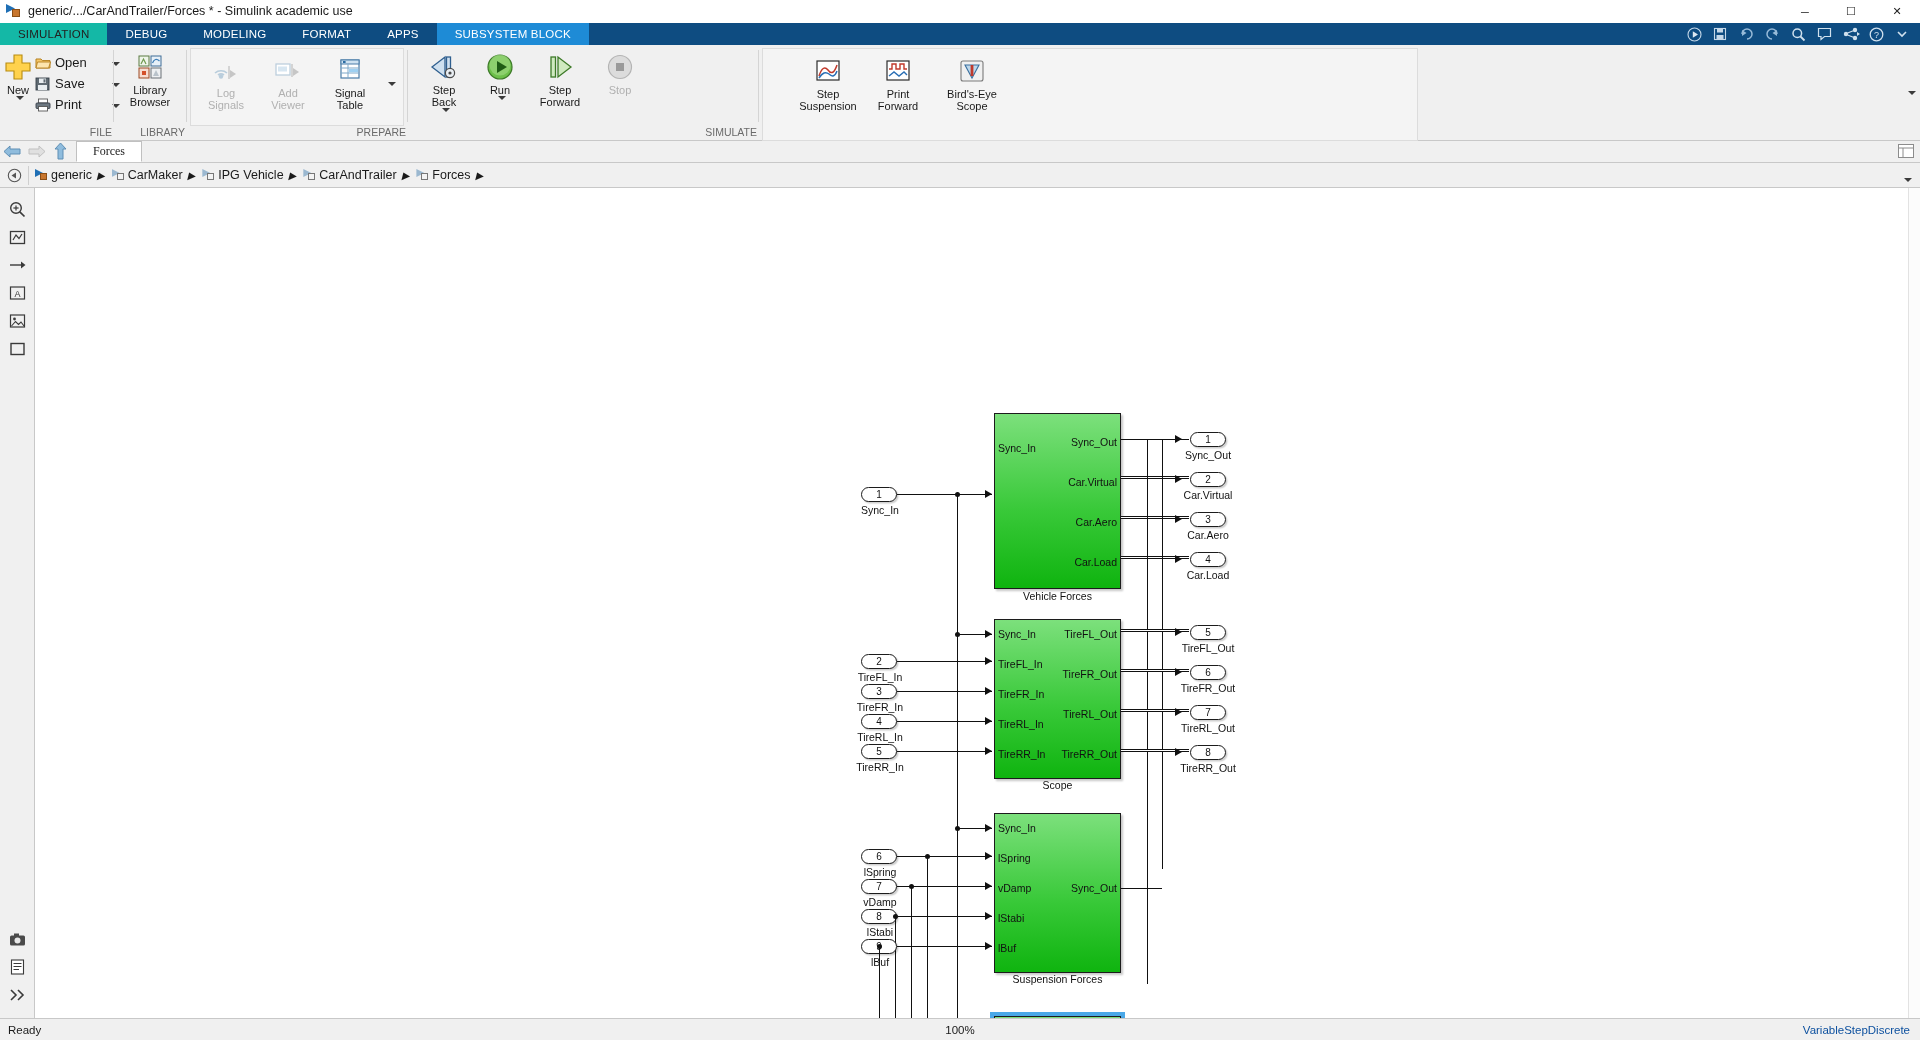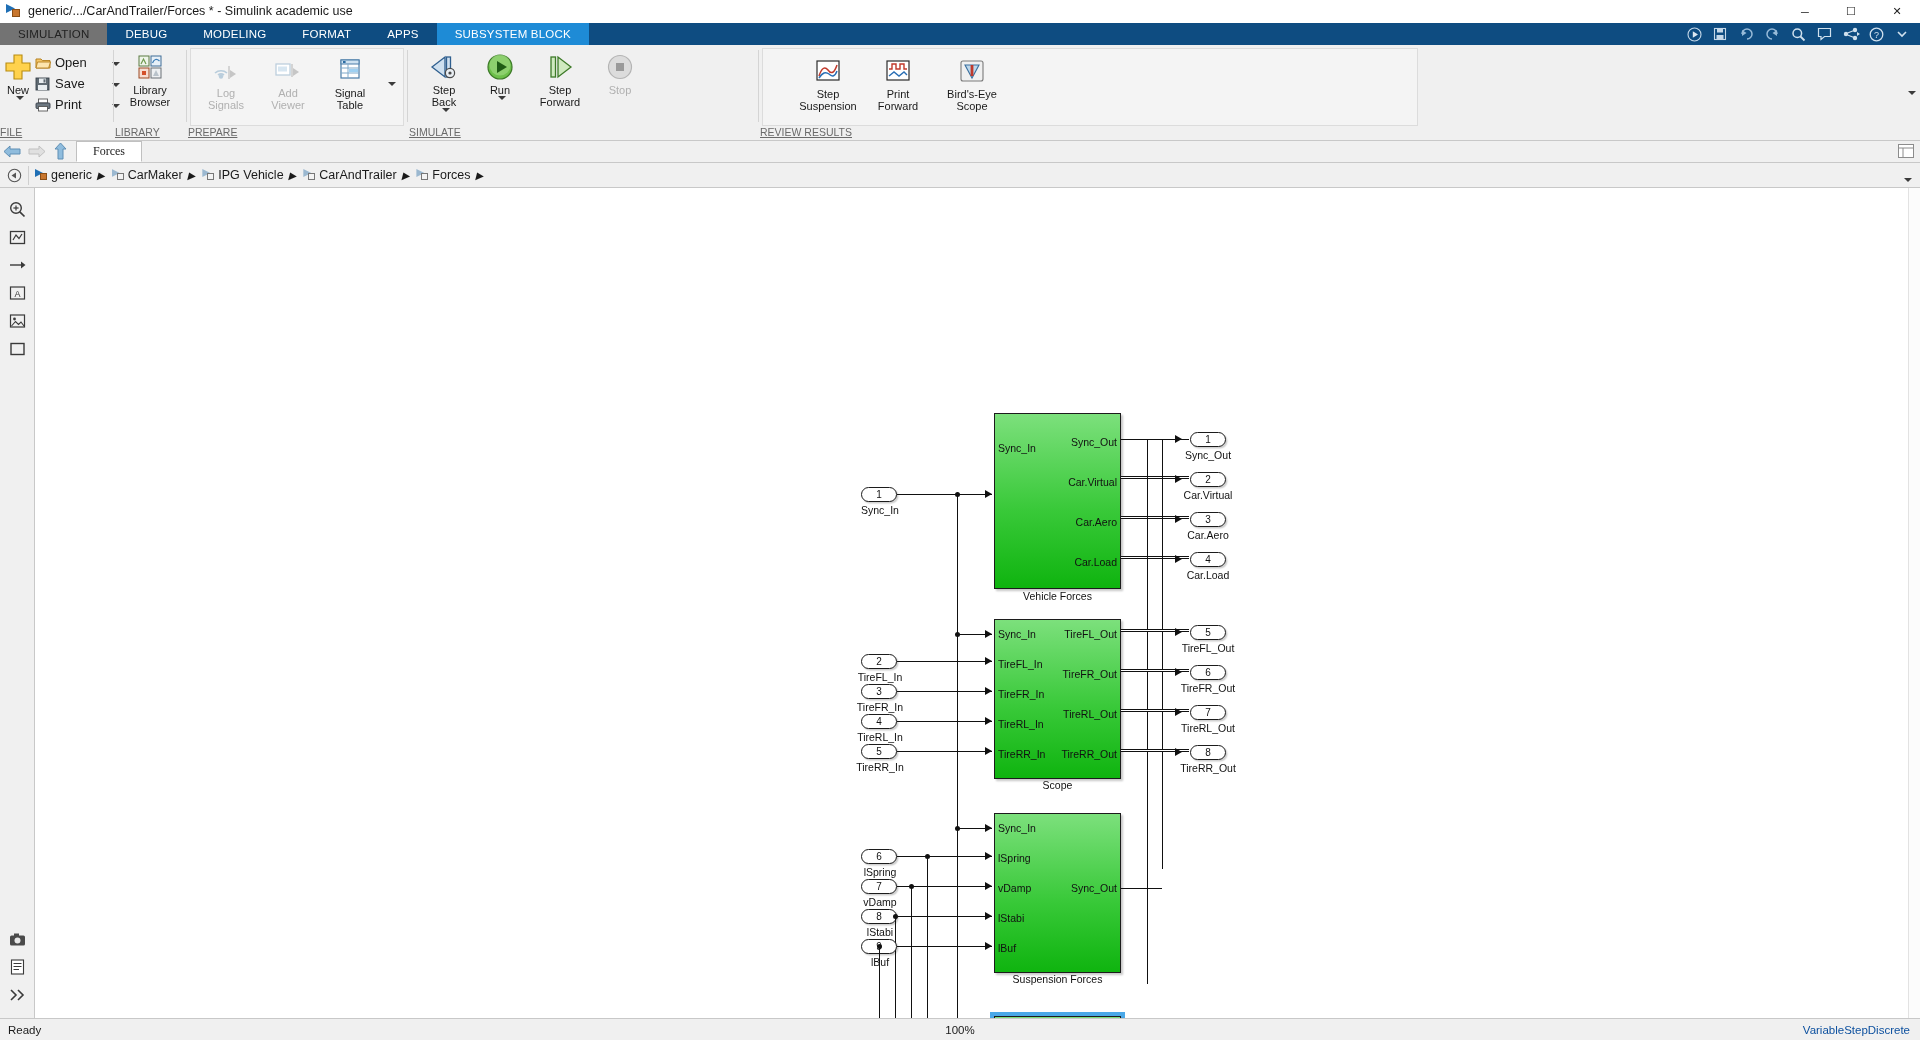--- a/index.html
+++ b/index.html
@@ -25,30 +25,30 @@
   .win-btns{ position:absolute; right:0; top:0; height:23px; display:flex; }
   .win-btn{ width:46px;height:23px;display:flex;align-items:center;justify-content:center;
     font-size:11px;color:#222;}
 
   
   .tabstrip{ height:22px; background:#0e4c81; display:flex; align-items:stretch; position:relative;}
   .tabstrip .tab{
     color:#ffffff; font-size:11.5px; display:flex;align-items:center;justify-content:center;
     padding:0 18px; letter-spacing:.2px; cursor:default;
   }
-  .tabstrip .tab.active{ background:#737373; color:#222; }
+  .tabstrip .tab.active{ background:#14b8a6; color:#222; }
   .tabstrip .tab.ctx{ background:#1e8bd6; color:#ffffff; }
   .tab-right{ position:absolute; right:0; top:0; height:22px; display:flex; align-items:center; gap:11px; padding-right:10px;}
   .tab-right .ti{ width:15px;height:15px;position:relative;opacity:.95;}
 
   
   .ribbon{ height:96px; background:#f0f0f0; border-bottom:1px solid #c8c8c8; display:flex; position:relative;}
   .rgroup{ display:flex; flex-direction:column; height:96px; }
   .rgroup .gbody{ flex:1; display:flex; align-items:flex-start; padding:4px 4px 0 4px; }
-  .rgroup .glabel{ height:15px; font-size:10.5px; color:#6a6a6a; text-align:left; line-height:13px;text-decoration:underline;}
+  .rgroup .glabel{ height:15px; font-size:10.5px; color:#6a6a6a; text-align:right; line-height:13px;}
   .vsep{ width:1px; background:#d4d4d4; margin:5px 1px 18px 1px; }
 
   .bigbtn{
     display:flex;flex-direction:column;align-items:center;justify-content:flex-start;
     width:56px;padding-top:3px;font-size:11px;color:#1a1a1a;cursor:default; line-height:12px;text-align:center;
   }
   .bigbtn.w70{width:70px;} .bigbtn.w62{width:62px;}
   .bigbtn .ic{ height:30px; display:flex;align-items:center;justify-content:center;margin-bottom:2px;}
   .bigbtn.dis{ color:#b0b0b0; }
   .bigbtn .cap{white-space:nowrap;}
@@ -424,21 +424,20 @@
           <svg width="26" height="26" viewBox="0 0 26 26">
             <rect x="2" y="3" width="22" height="20" rx="2" fill="#f0f0f0" stroke="#7a7a7a" stroke-width="1.1"></rect>
             <path d="M6 7 L20 7 L13 20 Z" fill="#bcd7ea" stroke="#3a6f9e" stroke-width="1.1"></path>
             <rect x="11.6" y="7" width="2.8" height="11" fill="#c0392b"></rect>
           </svg>
         </span>
         <span class="cap">Bird's-Eye</span>
         <span class="cap2">Scope</span>
       </div>
     </div>
-    <div class="glabel">REVIEW RESULTS</div>
   </div>
 
   <div class="ribbon-expander"><span class="caret"></span></div>
 </div>
 
 <div class="navbar">
   <span class="navarrow">
     <svg width="19" height="15" viewBox="0 0 19 15">
         <polygon points="1,7.5 7,2 7,5 17,5 17,10 7,10 7,13" fill="#8fbcdd" stroke="#5f8fb5" stroke-width="1"></polygon>
       </svg>

